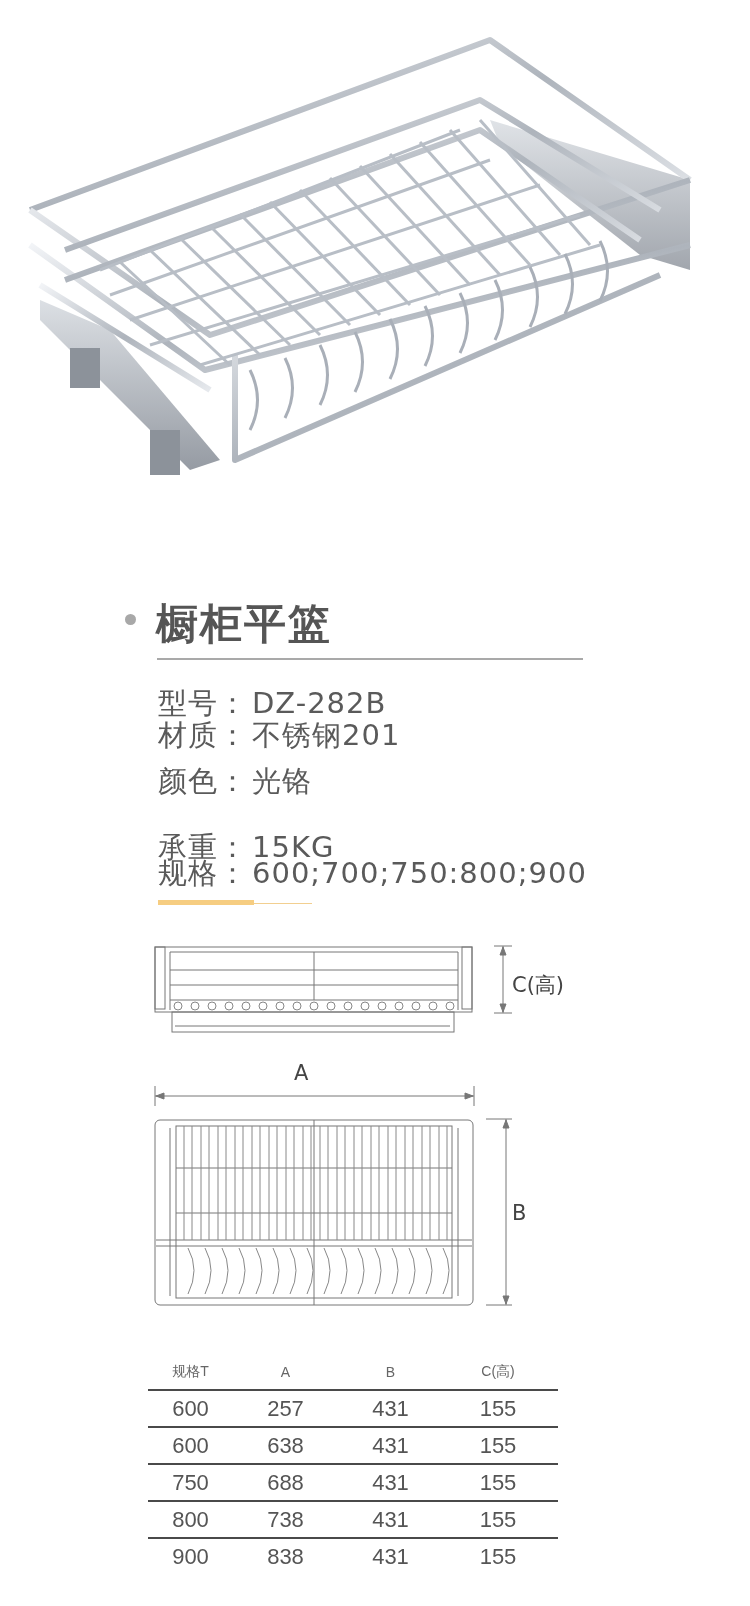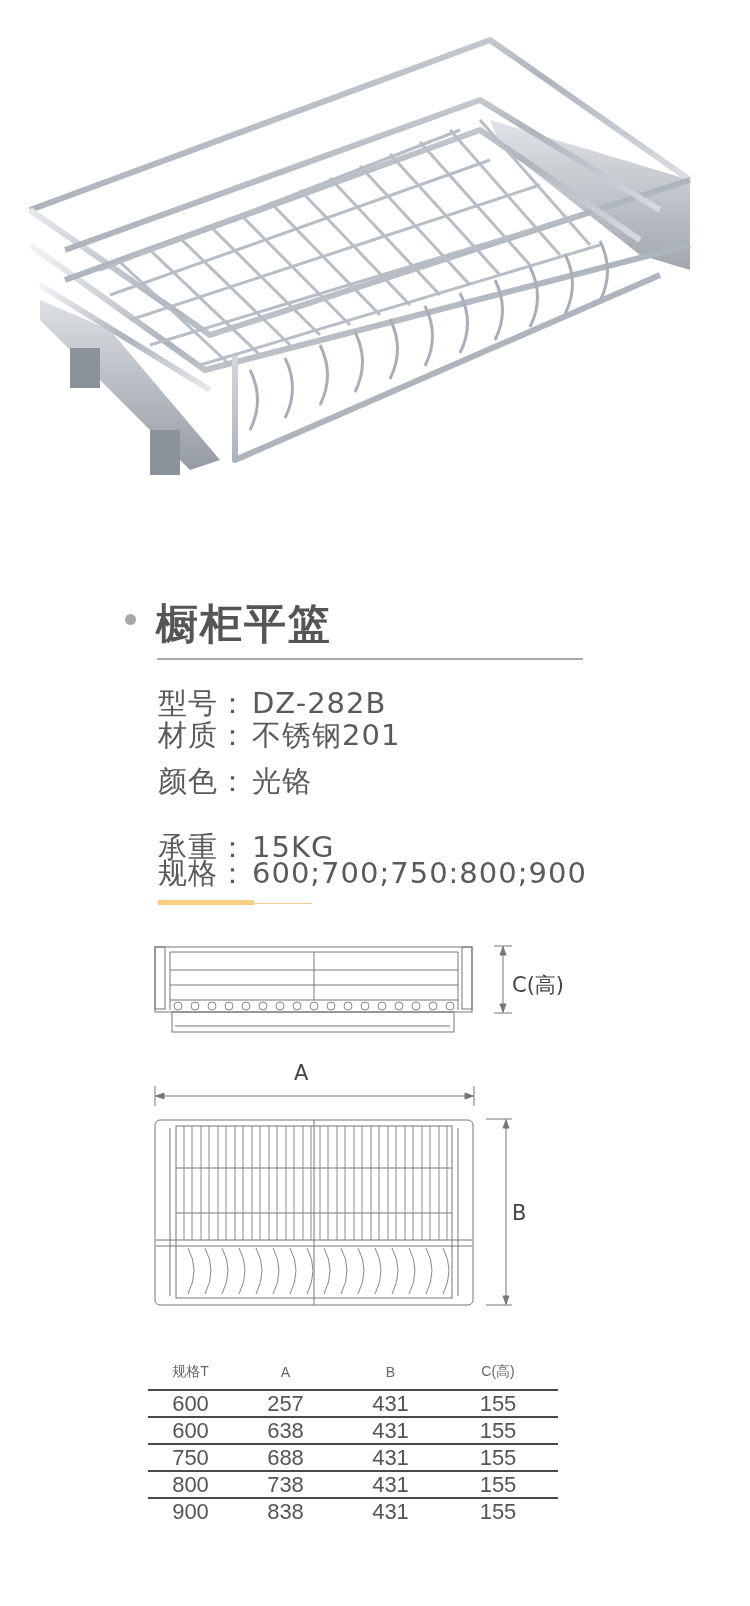--- a/index.html
+++ b/index.html
@@ -22,21 +22,21 @@
 
   .gold-thick { left: 158px; top: 900px; width: 96px; height: 5px; background: #f6cd81; }
   .gold-thin { left: 254px; top: 903px; width: 58px; height: 1px; background: #f2cf90; }
 
   
   .drawing svg { display: block; }
   .dim-label { font-family: "DejaVu Sans", sans-serif; color: #444; font-size: 21px; }
 
   
   .spec-table { left: 148px; top: 1355px; width: 410px; }
-  .spec-table .row { position: relative; height: 25px; display: flex; align-items: center; }
+  .spec-table .row { position: relative; height: 35px; display: flex; align-items: center; }
   .spec-table .row.hdr { height: 34px; }
   .spec-table .cell { position: absolute; font-family: "Liberation Sans", sans-serif; font-size: 22px; color: #555; text-align: center; }
   .spec-table .hdr .cell { font-size: 14px; color: #666; }
   .spec-table .c0 { left: 0; width: 85px; }
   .spec-table .c1 { left: 85px; width: 105px; }
   .spec-table .c2 { left: 190px; width: 105px; }
   .spec-table .c3 { left: 295px; width: 110px; }
   .spec-table .rule { height: 2px; background: #4a4a4a; width: 410px; }
 </style>
 </head>

